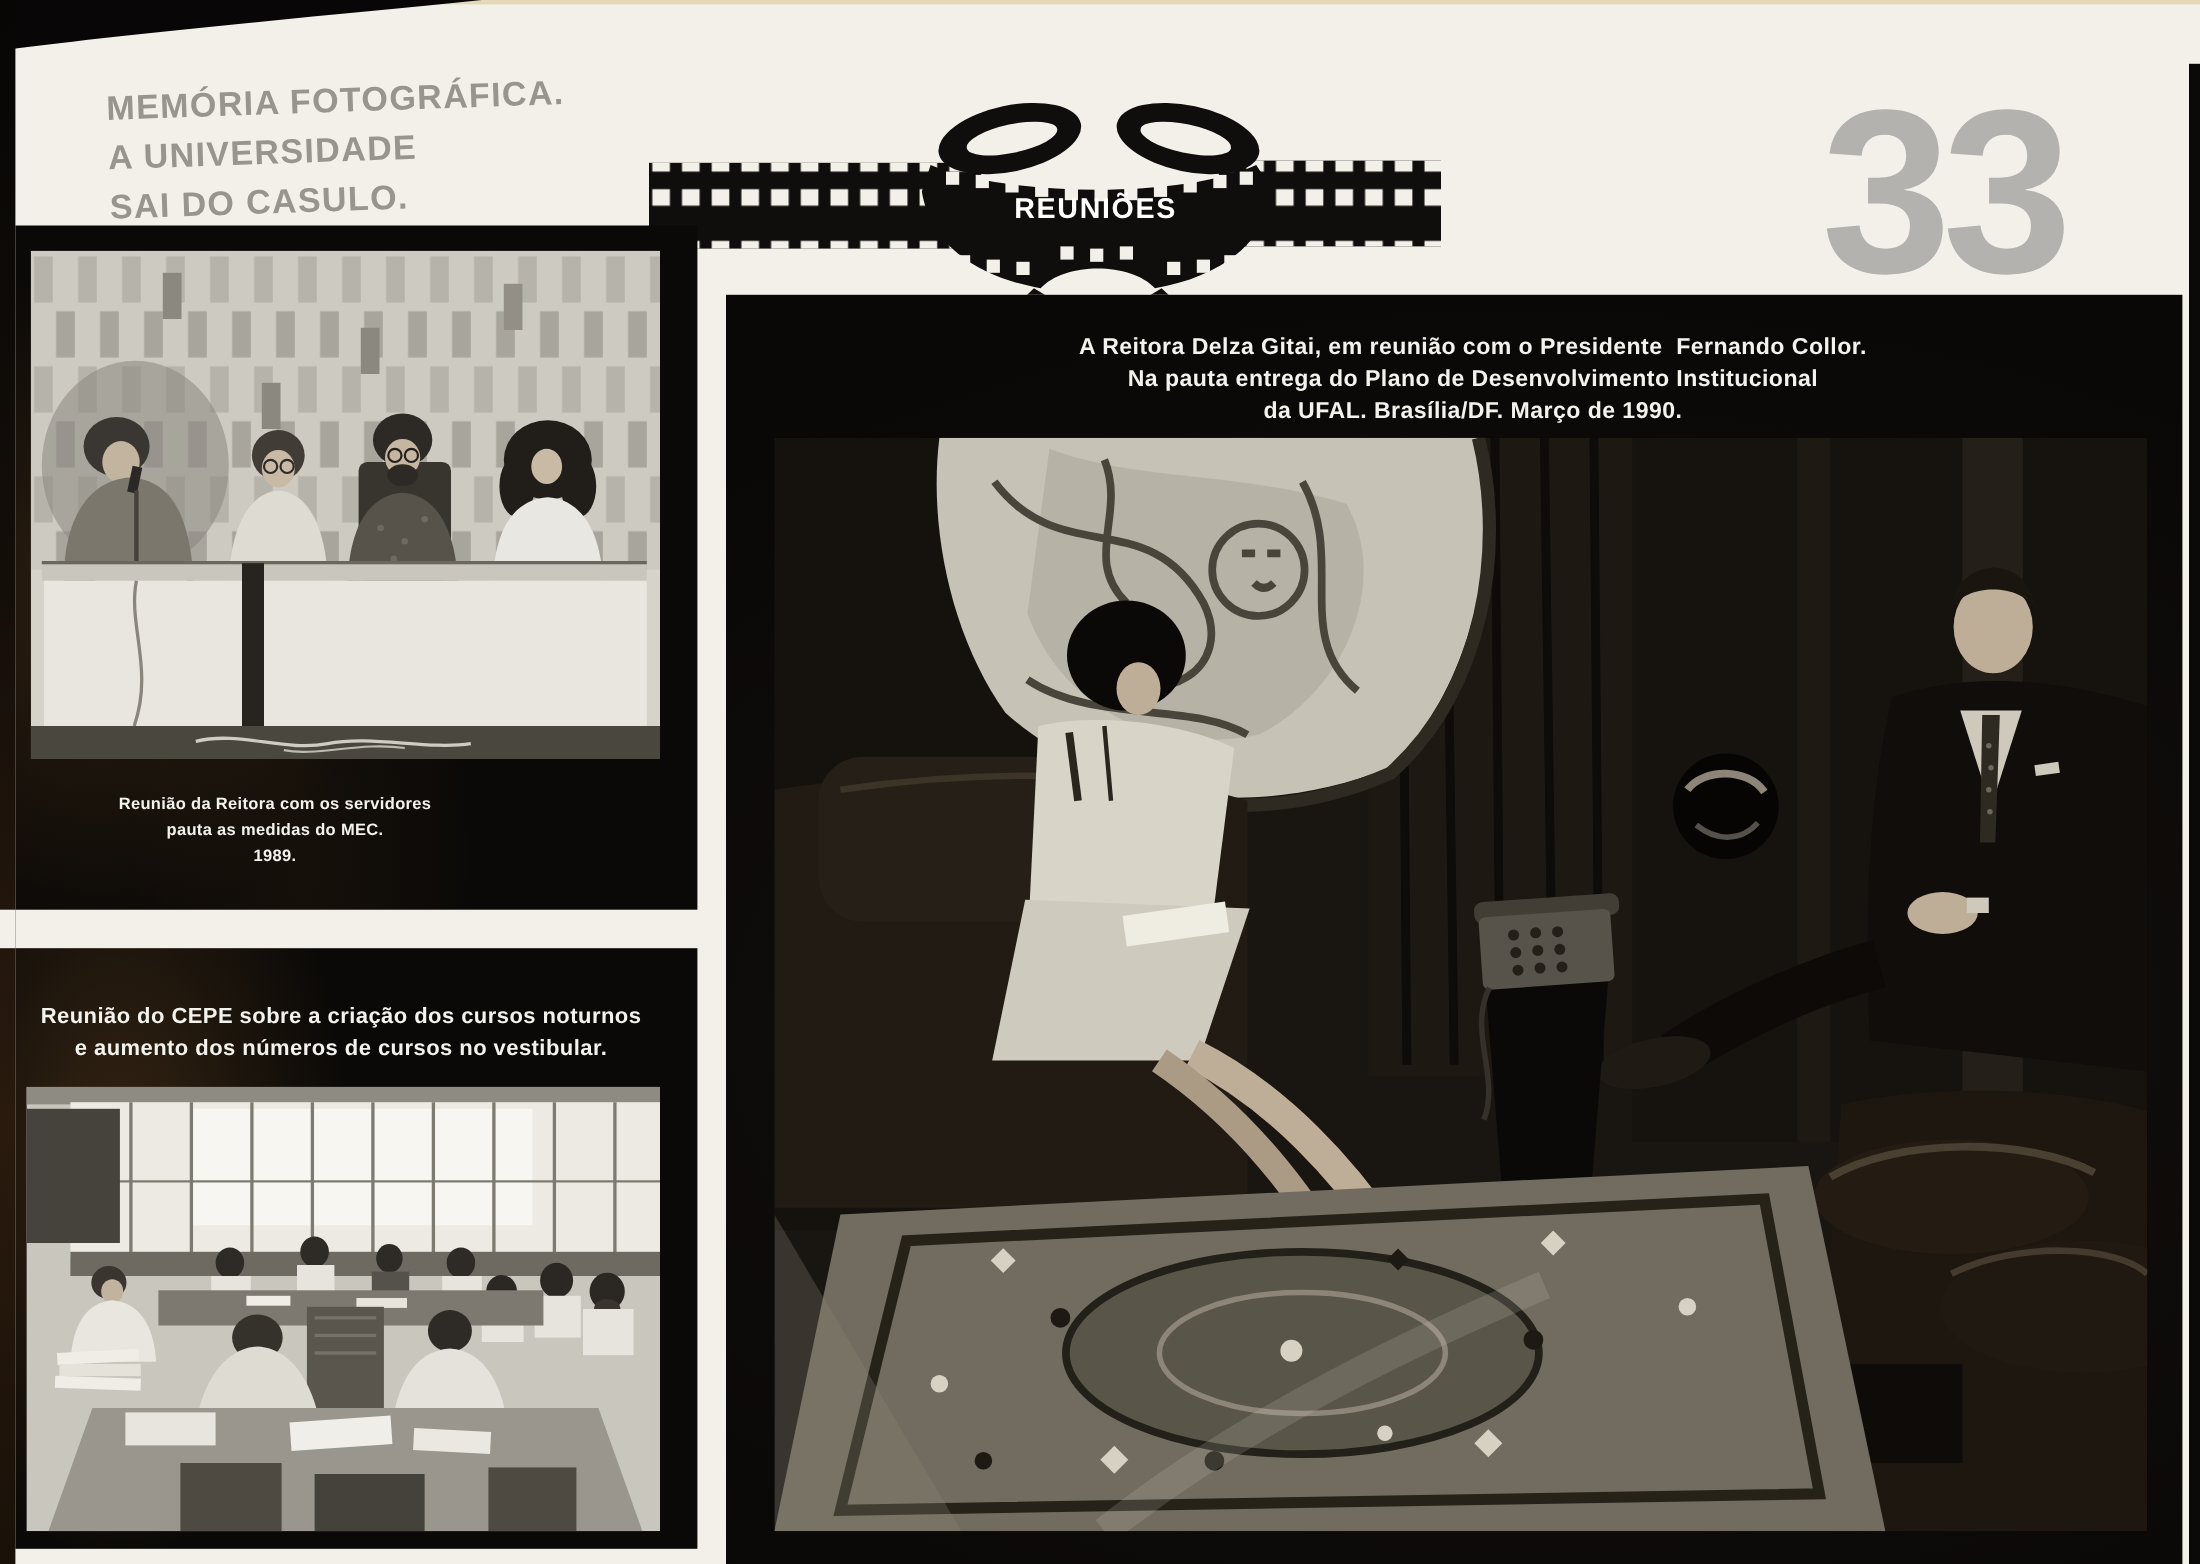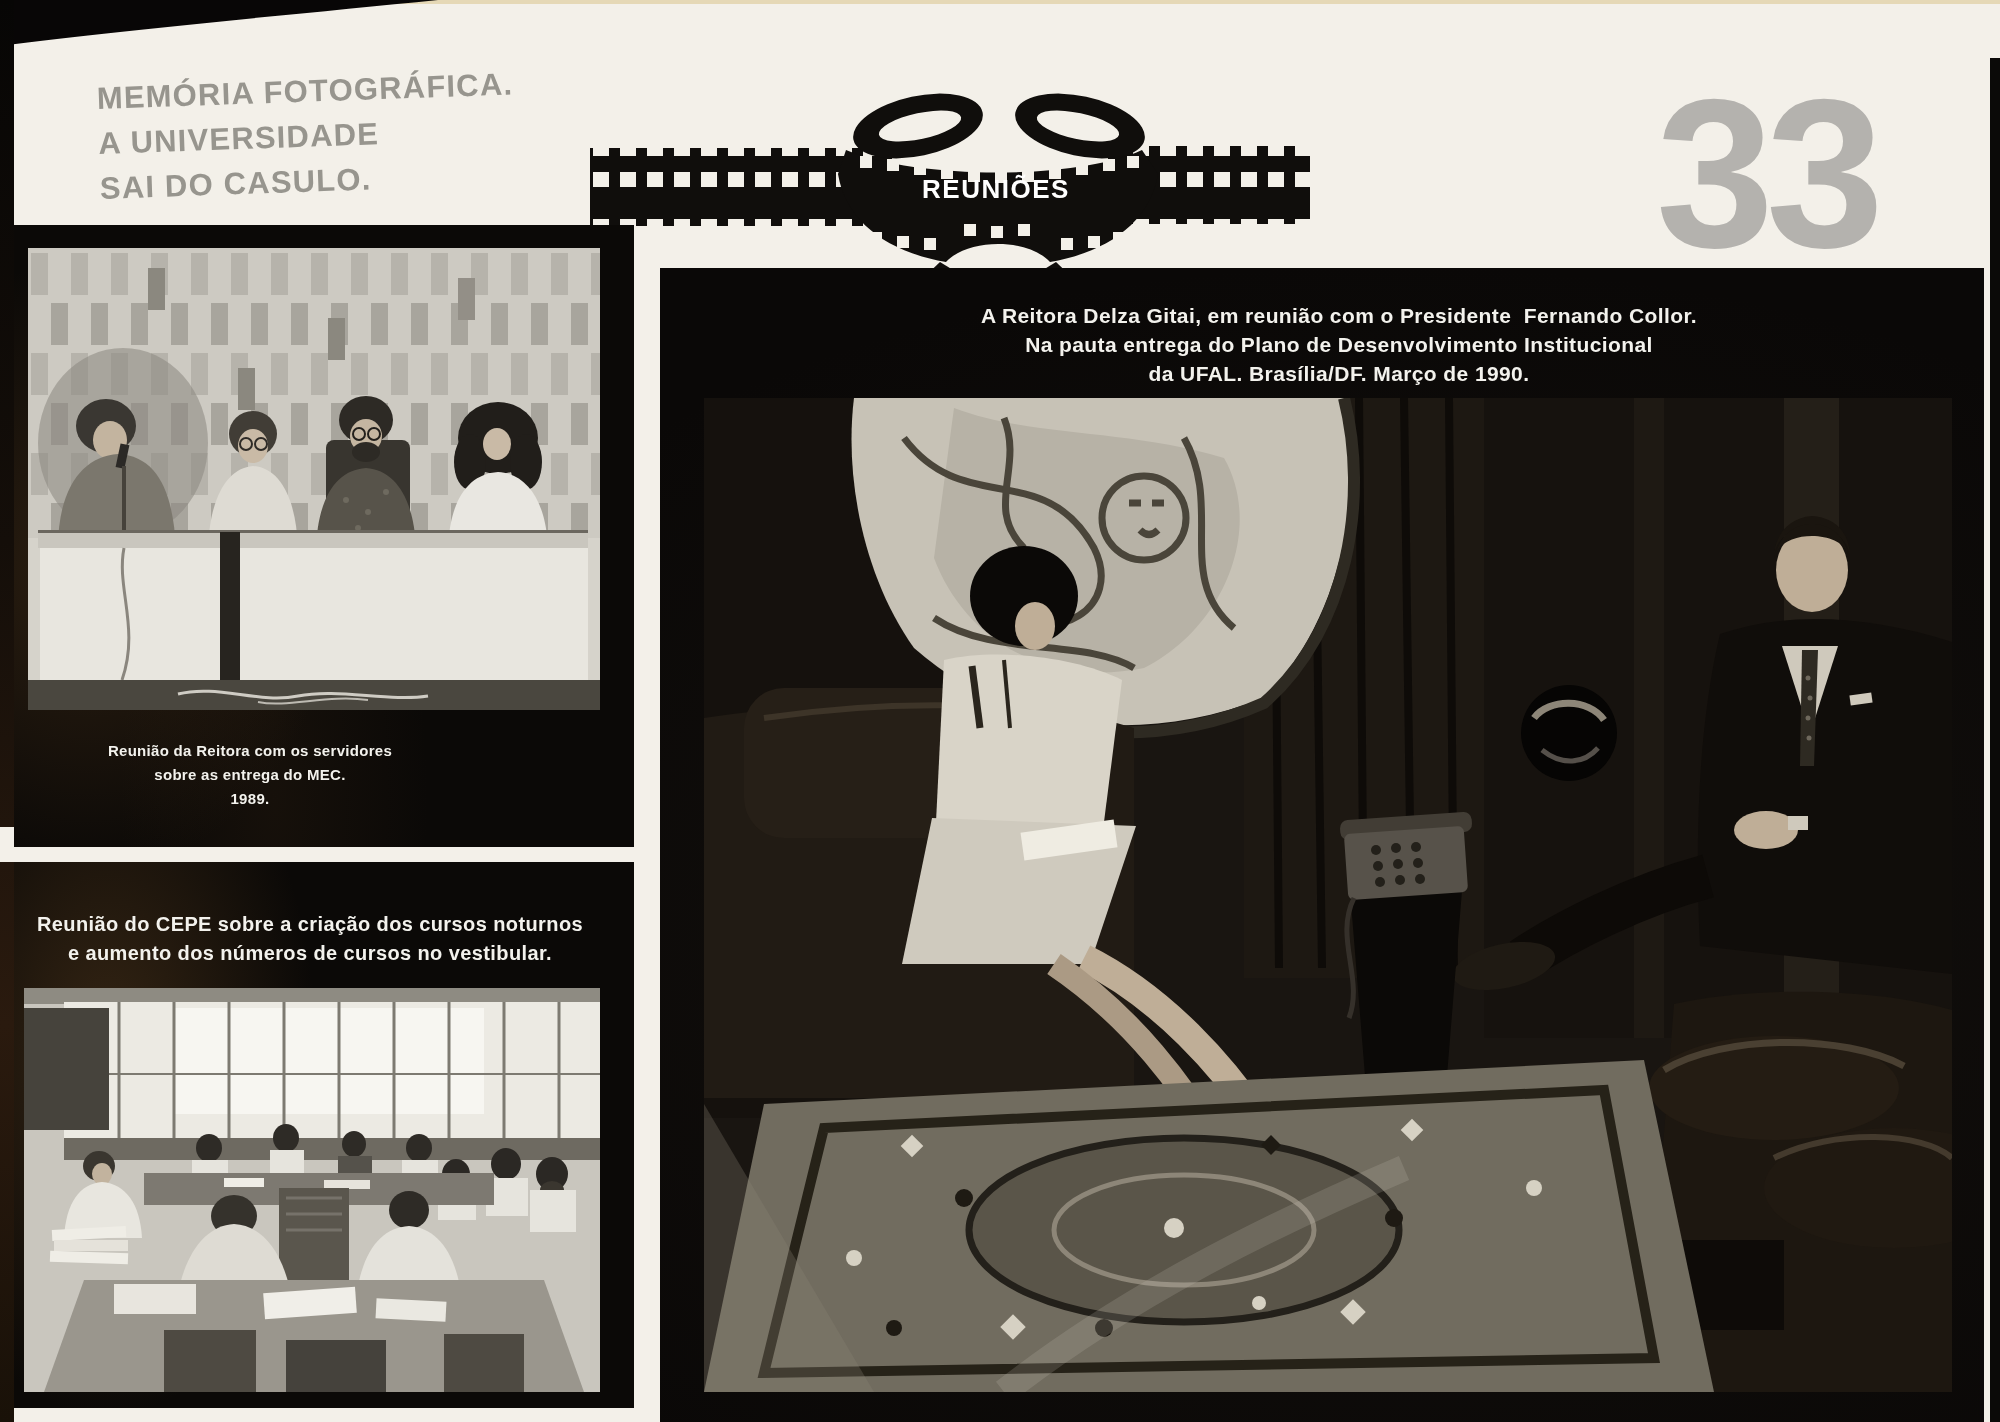--- a/index.html
+++ b/index.html
@@ -15,21 +15,21 @@
   .title-block{position:absolute;left:96px;top:76px;transform:rotate(-2deg);transform-origin:0 0;}
   .title-line{font-size:31px;line-height:45px;font-weight:bold;letter-spacing:1.2px;color:#97958e;}
 
   .film-strip{position:absolute;left:588px;top:86px;}
   .page-number{position:absolute;left:1656px;top:68px;font-size:212px;line-height:1;
                font-weight:bold;letter-spacing:-8px;color:#b4b2ae;}
 
   .panel{position:absolute;}
   .panel-1{left:14px;top:205px;width:620px;height:622px;
      background:radial-gradient(360px 440px at 12% 55%, rgba(122,82,40,.30), rgba(0,0,0,0) 70%),
-                radial-gradient(220px 600px at 42% 92%, rgba(90,60,30,.14), rgba(0,0,0,0) 70%),#0b0907;margin-top:20px;}
+                radial-gradient(220px 600px at 42% 92%, rgba(90,60,30,.14), rgba(0,0,0,0) 70%),#0b0907;}
   .panel-2{left:14px;top:862px;width:620px;height:546px;
      background:radial-gradient(300px 520px at 15% 35%, rgba(140,95,45,.32), rgba(0,0,0,0) 70%),#0b0907;}
   .panel-right{left:660px;top:268px;width:1324px;height:1154px;
      background:radial-gradient(1500px 900px at 55% 58%, rgba(42,36,28,.30), rgba(0,0,0,0) 75%),#0a0807;}
 
   .photo{position:absolute;display:block;}
   .caption{position:absolute;text-align:center;color:#f3f2ed;font-weight:bold;}
   .caption-1{left:10px;top:514px;width:452px;font-size:15px;line-height:24px;letter-spacing:.3px;}
   .caption-2{left:0px;top:48px;width:592px;font-size:20px;line-height:29px;letter-spacing:.4px;}
   .caption-3{left:30px;top:33px;width:1298px;font-size:21px;line-height:29px;letter-spacing:.4px;}
@@ -166,21 +166,21 @@
         <path d="M96,300 C88,340 112,380 94,432" fill="none" stroke="#8a867e" stroke-width="3"></path>
       </g>
       <g>
         <rect x="0" y="432" width="572" height="30" fill="#4a473f"></rect>
         <path d="M150,446 c40,-10 80,10 120,2 c40,-8 90,6 130,0" fill="none" stroke="#cfccc4" stroke-width="3"></path>
         <path d="M230,454 c30,6 70,-8 110,-2" fill="none" stroke="#bdbab2" stroke-width="2"></path>
       </g>
     </svg>
     <div class="caption caption-1">
       <div>Reunião da Reitora com os servidores</div>
-      <div>sobre as entrega do MEC.</div>
+      <div>pauta as medidas do MEC.</div>
       <div>1989.</div>
     </div>
   </div>
 
   <div class="panel panel-2">
     <div class="caption caption-2">
       <div>Reunião do CEPE sobre a criação dos cursos noturnos</div>
       <div>e aumento dos números de cursos no vestibular.</div>
     </div>
     <svg class="photo" style="left:10px;top:126px;" width="576" height="404" viewBox="0 0 576 404">

